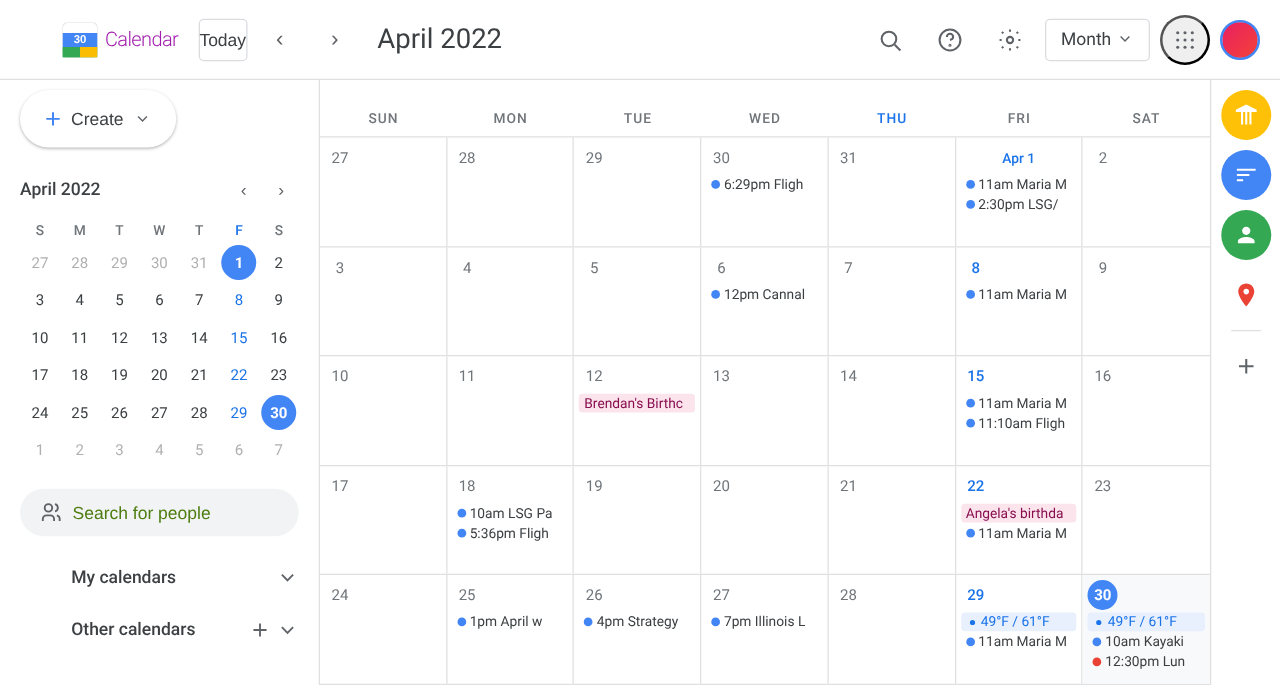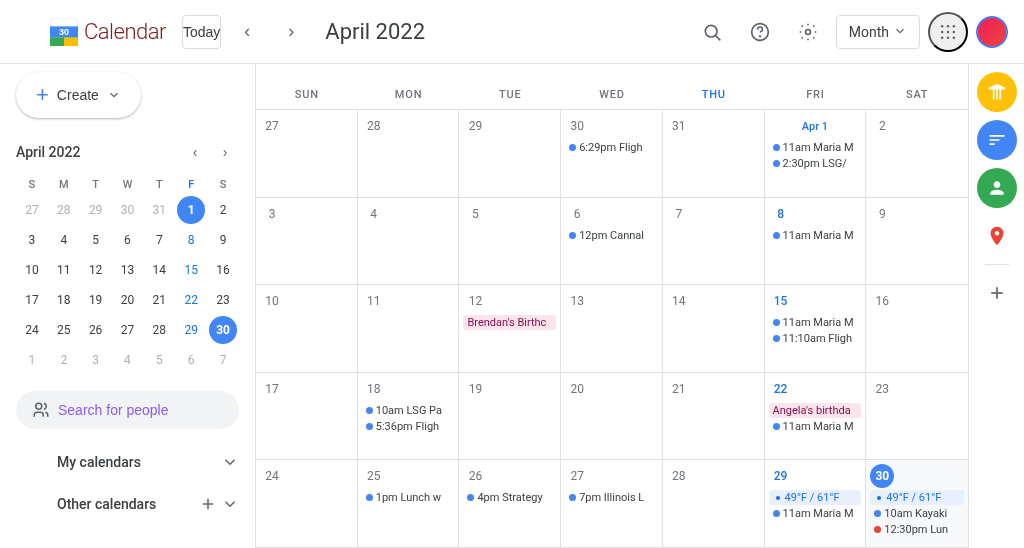--- a/index.html
+++ b/index.html
@@ -4,21 +4,21 @@
   <style>
     * { box-sizing: border-box; margin: 0; padding: 0; }
     body { font-family: 'Google Sans', Roboto, Arial, sans-serif; font-size: 13px; background: #fff; color: #3c4043; overflow: hidden; width: 1024px; height: 548px; }
 
     
     .top-bar { display: flex; align-items: center; height: 64px; padding: 0 16px; border-bottom: 1px solid #e0e0e0; gap: 8px; }
     .hamburger-icon { width: 24px; height: 24px; display: flex; flex-direction: column; justify-content: center; gap: 4px; cursor: pointer; padding: 4px; }
     .hamburger-icon span { display: block; width: 18px; height: 2px; background: #5f6368; border-radius: 1px; }
     .logo-area { display: flex; align-items: center; gap: 4px; margin-right: 8px; }
     .logo-box { width: 32px; height: 32px; background: linear-gradient(135deg, #4285f4 0%, #34a853 50%, #fbbc04 75%, #ea4335 100%); border-radius: 6px; display: flex; align-items: center; justify-content: center; color: white; font-weight: bold; font-size: 14px; }
-    .logo-text { font-size: 22px; color: #7f1d1d; font-weight: 300; letter-spacing: -0.5px; }
+    .logo-text { font-size: 16px; color: #a21caf; font-weight: 300; letter-spacing: -0.5px; }
     .nav-controls { display: flex; align-items: center; gap: 8px; }
     .today-btn { border: 1px solid #dadce0; border-radius: 4px; padding: 8px 0; font-size: 14px; cursor: pointer; background: white; color: #3c4043; }
     .nav-arrow { width: 36px; height: 36px; border-radius: 50%; border: none; background: transparent; cursor: pointer; display: flex; align-items: center; justify-content: center; font-size: 18px; color: #5f6368; }
     .month-title { font-size: 22px; font-weight: 400; color: #3c4043; margin-left: 8px; min-width: 180px; }
     .spacer { flex: 1; }
     .icon-btn { width: 40px; height: 40px; border-radius: 50%; border: none; background: transparent; cursor: pointer; display: flex; align-items: center; justify-content: center; color: #5f6368; font-size: 20px; }
     .month-selector { border: 1px solid #dadce0; border-radius: 4px; padding: 8px 12px; font-size: 14px; cursor: pointer; background: white; display: flex; align-items: flex-start; gap: 4px; }
     .apps-grid { width: 40px; height: 40px; display: flex; align-items: center; justify-content: center; cursor: pointer; border-radius: 50%; }
     .avatar { width: 32px; height: 32px; border-radius: 50%; background: linear-gradient(135deg, #e91e63, #f44336); border: 2px solid #4285f4; cursor: pointer; overflow: hidden; display: flex; align-items: center; justify-content: center; color: white; font-size: 14px; }
 
@@ -36,21 +36,21 @@
     .mini-cal-title { font-size: 14px; font-weight: 500; }
     .mini-cal-nav { width: 28px; height: 28px; border-radius: 50%; border: none; background: transparent; cursor: pointer; display: flex; align-items: center; justify-content: center; font-size: 14px; color: #5f6368; }
     .mini-cal-grid { width: 100%; }
     .mini-cal-row { display: grid; grid-template-columns: repeat(7, 1fr); gap: 0; }
     .mini-day-header { text-align: center; font-size: 11px; color: #70757a; padding: 4px 0; font-weight: 500; }
     .mini-day { text-align: center; font-size: 12px; padding: 3px 0; cursor: pointer; border-radius: 50%; width: 28px; height: 28px; display: flex; align-items: center; justify-content: center; margin: 1px auto; color: #3c4043; }
     .mini-day.other-month { color: #b0b0b0; }
     .mini-day.today { background: #4285f4; color: white; font-weight: bold; border-radius: 50%; }
 
     
-    .search-people { display: flex; align-items: center; gap: 8px; border: none; background: #f1f3f4; border-radius: 24px; padding: 10px 16px; cursor: pointer; font-size: 14px; color: #8b5cf6; width: 100%; margin-bottom: 16px; }
+    .search-people { display: flex; align-items: center; gap: 8px; border: none; background: #f1f3f4; border-radius: 24px; padding: 10px 16px; cursor: pointer; font-size: 14px; color: #4d7c0f; width: 100%; margin-bottom: 16px; }
 
     
     .cal-section { margin-bottom: 8px; margin-left: 41px; }
     .cal-section-header { display: flex; align-items: center; justify-content: space-between; padding: 8px 0; cursor: pointer; font-size: 14px; font-weight: 500; }
     .cal-section-header span { color: #3c4043; }
 
     
     .right-panel { width: 56px; min-width: 56px; display: flex; flex-direction: column; align-items: center; padding: 8px 0; gap: 8px; border-left: 1px solid #e0e0e0; }
     .right-icon { width: 40px; height: 40px; border-radius: 50%; display: flex; align-items: center; justify-content: center; cursor: pointer; }
     .right-icon.active-yellow { background: #ffc107; }
@@ -437,21 +437,21 @@
       </div>
 
       <div class="cal-row">
         <div class="cal-cell">
             <div class="cell-date">24</div>
           </div>
         <div class="cal-cell">
           <div class="cell-date">25</div>
           <div class="event blue-dot">
               <div class="event-dot"></div>
-              <span>1pm Lunch w</span>
+              <span>1pm April w</span>
             </div>
         </div>
         <div class="cal-cell">
           <div class="cell-date">26</div>
           <div class="event blue-dot">
               <div class="event-dot"></div>
               <span>4pm Strategy</span>
             </div>
         </div>
         <div class="cal-cell">

